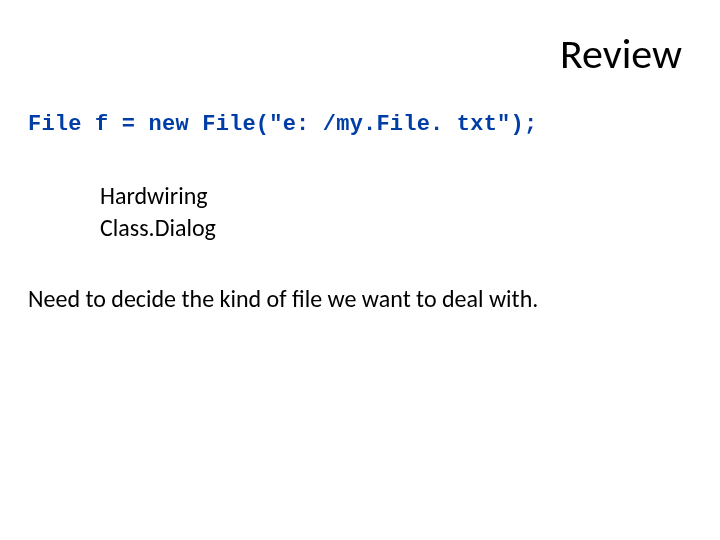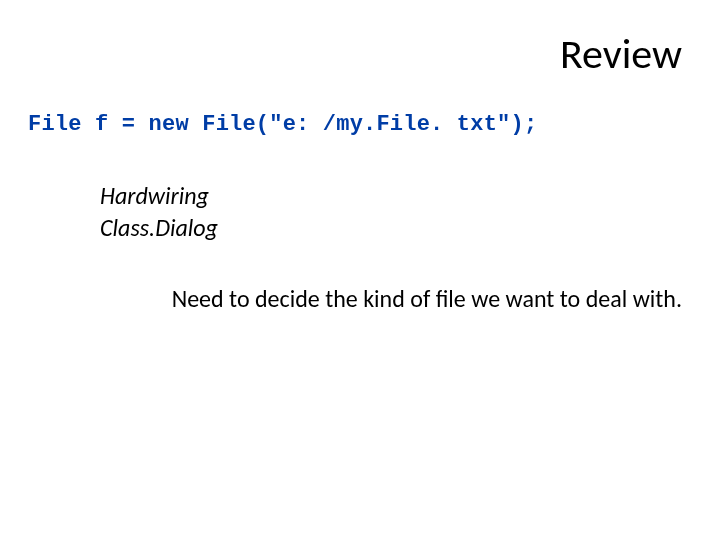--- a/index.html
+++ b/index.html
@@ -45,28 +45,26 @@
     right: 38px;
     font-size: 24px;
     color: #000;
     line-height: 1.35;
   }
   .intro {
     margin-bottom: 2px;
   }
   .methods {
     padding-left: 72px;
-    font-style: italic;
   }
   .method-item {
     margin: 0;
   }
   .closing {
     margin-top: 38px;
-    text-align: right;
   }
 </style>
 </head>
 <body>
 
 <div class="slide">
 
   <div class="title">Review</div>
 
   <div class="code-line">File f = new File("e: /my.File. txt");</div>

